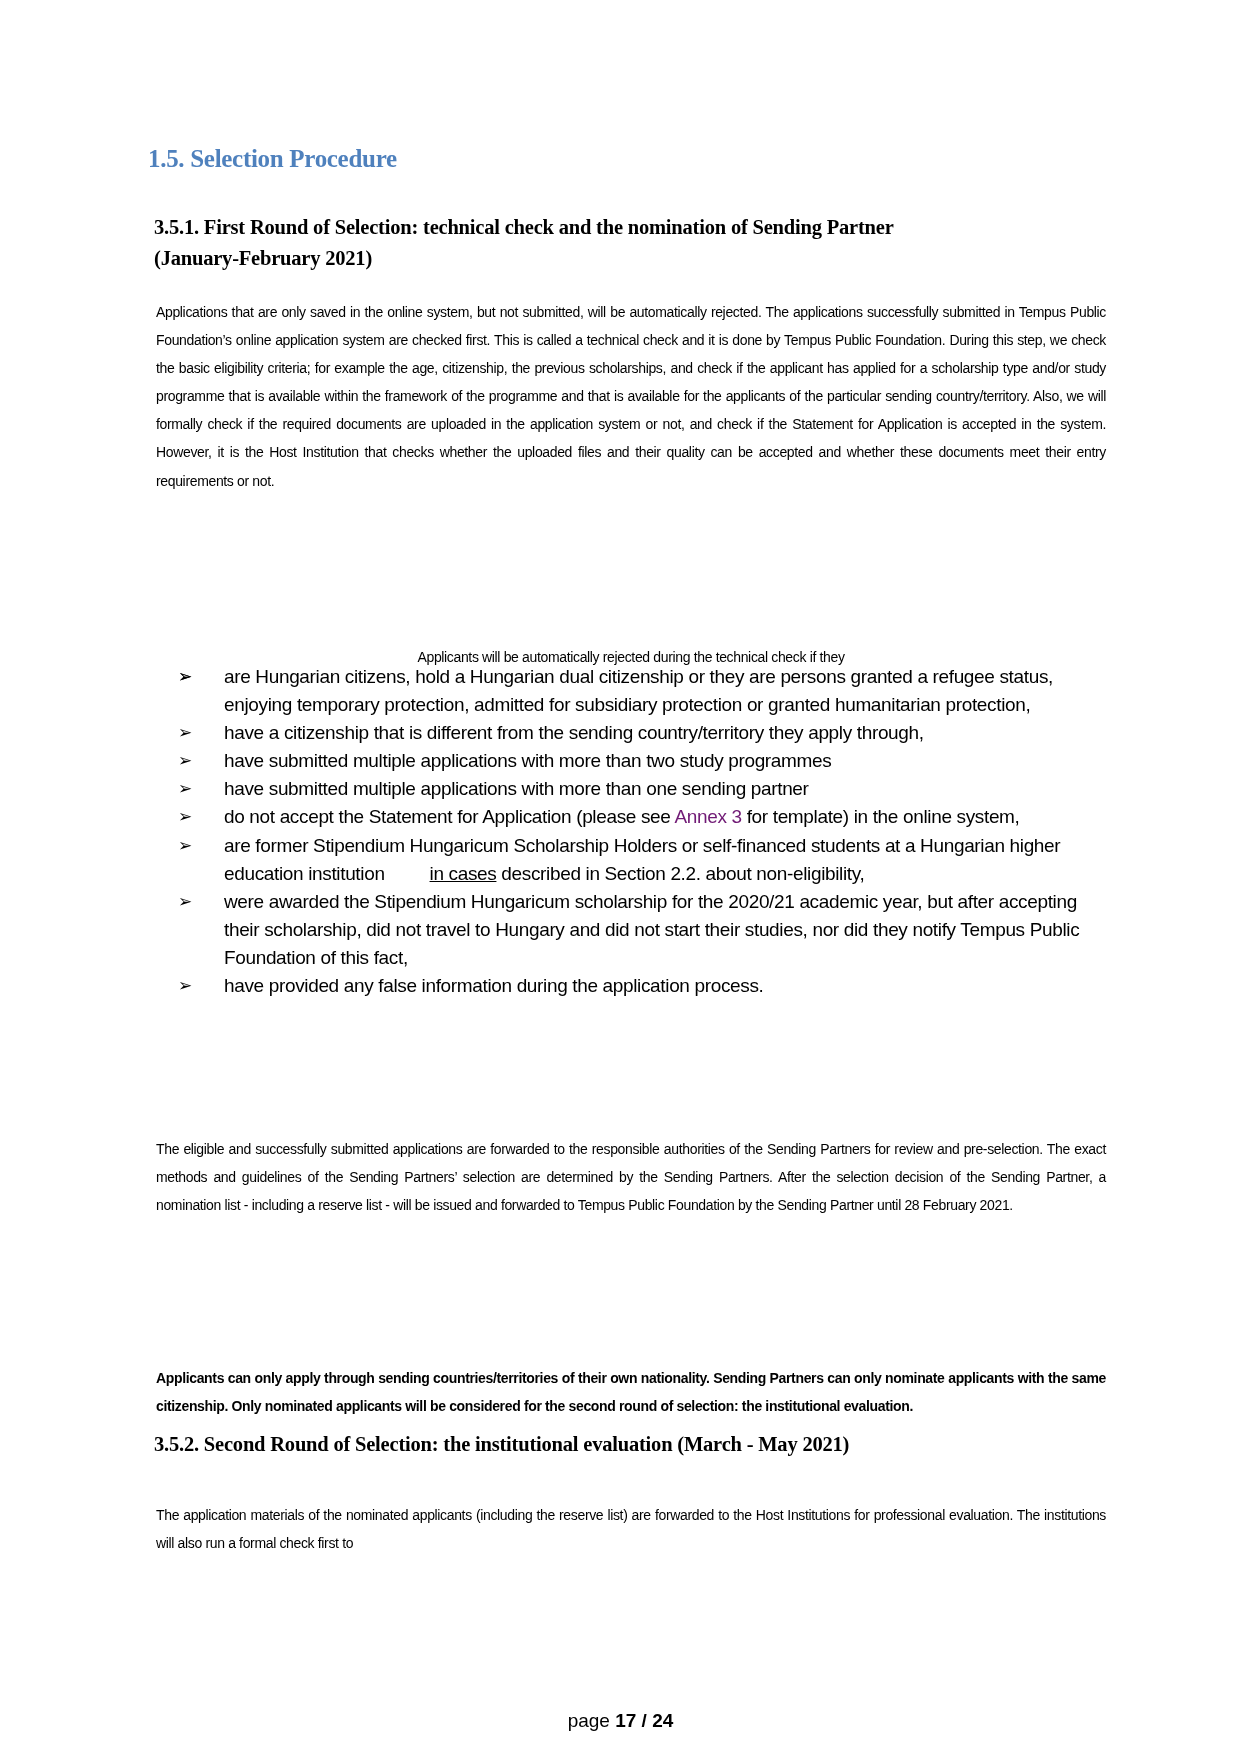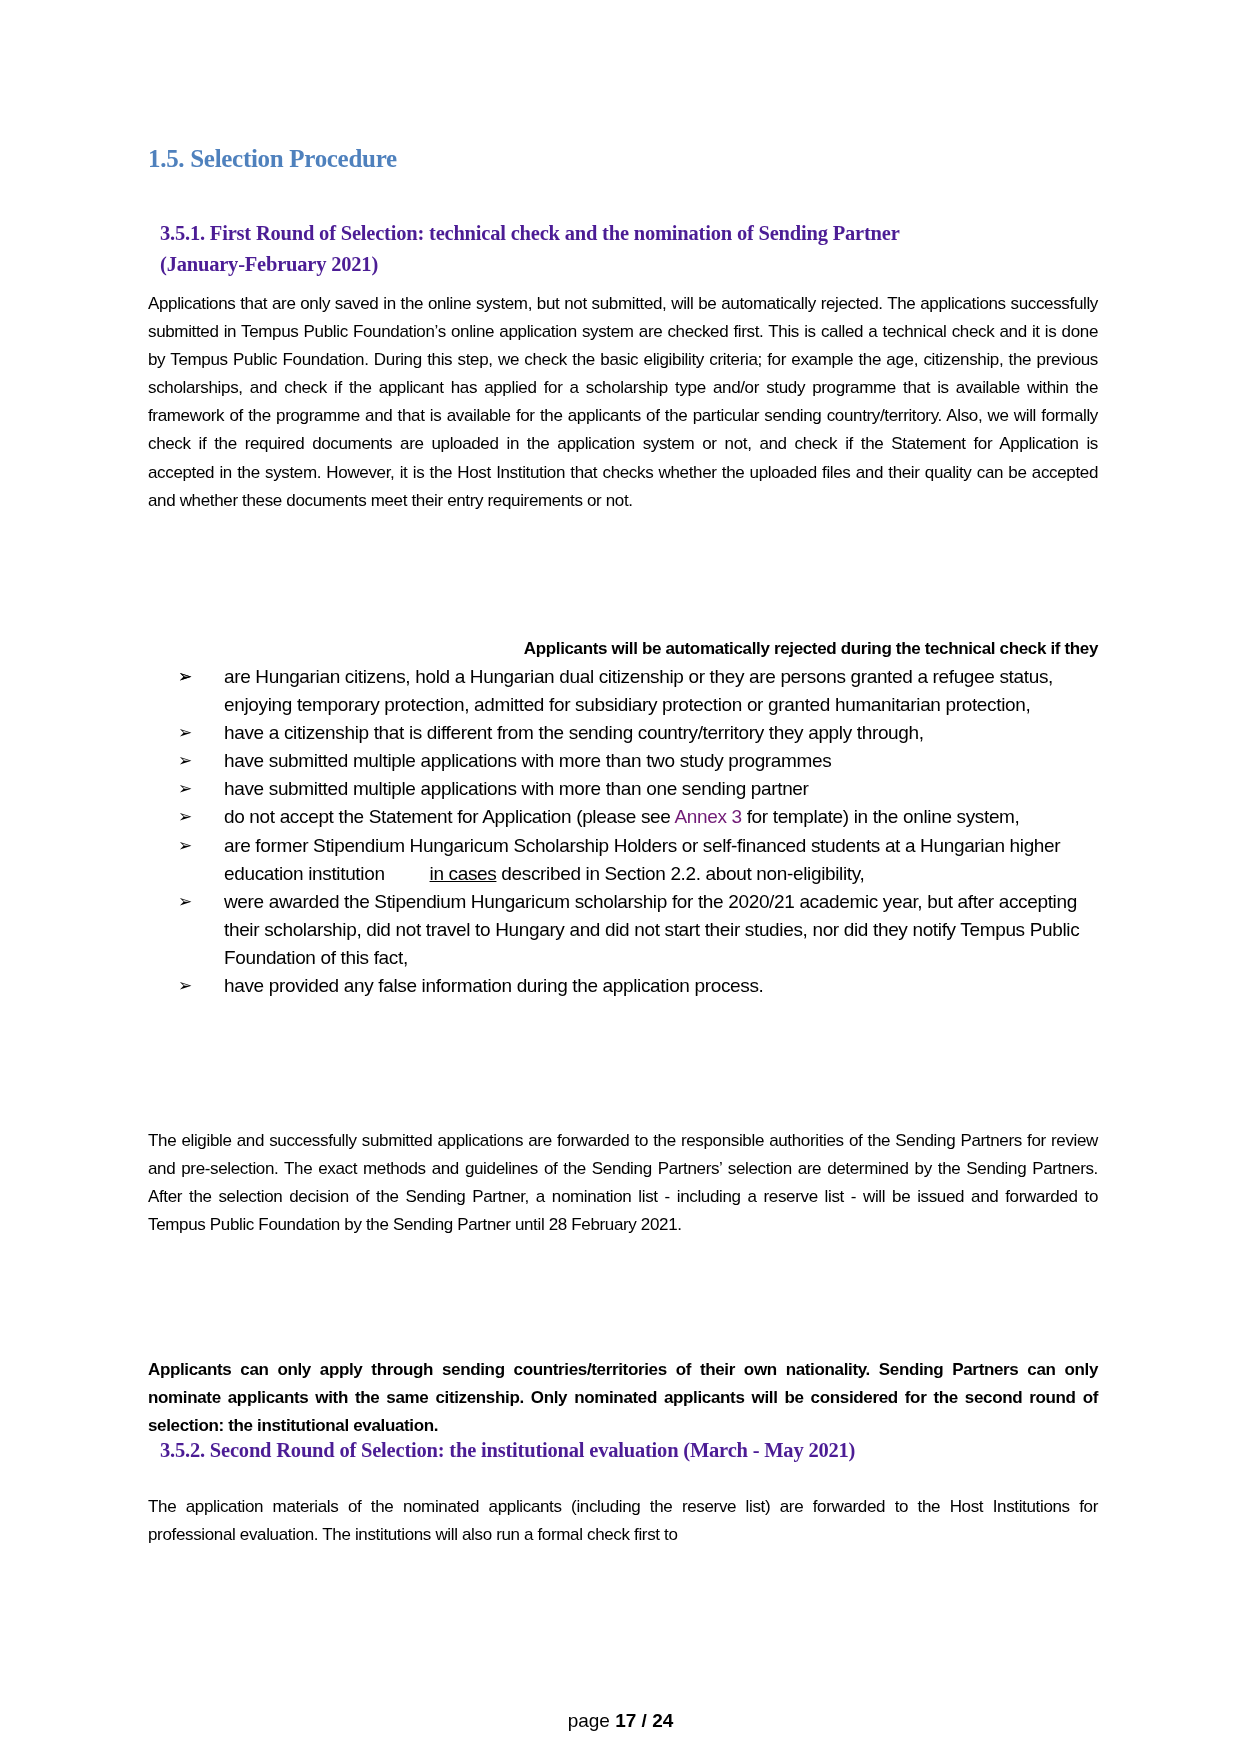--- a/index.html
+++ b/index.html
@@ -2,24 +2,24 @@
 <html><head>
 <meta charset="utf-8">
 <style>
   html, body { margin: 0; padding: 0; background: #ffffff; }
   body { width: 1241px; height: 1754px; position: relative; overflow: hidden;
          font-family: "Liberation Sans", sans-serif; color: #000; }
   .page { position: absolute; left: 0; top: 0; width: 1241px; height: 1754px; }
   .h1 { position: absolute; left: 148px; top: 145px; font-family: "Liberation Serif", serif;
         font-weight: bold; font-size: 25px; color: #4f81bd; margin: 0; letter-spacing: -0.3px; }
   .h2 { position: absolute; left: 148px; font-family: "Liberation Serif", serif;
-        font-weight: bold; font-size: 20.5px; color: #4c1d95; margin: 12px; line-height: 31px; width: 950px; letter-spacing: -0.2px; }
-  .para { position: absolute; left: 148px; width: 950px; font-size: 17px; line-height: 28.1px;
-          text-align: justify; margin: 0; letter-spacing: -0.35px; }
-  .para.left { text-align: right; font-weight: bold; }
+        font-weight: bold; font-size: 20.5px; color: #000000; margin: 6px; line-height: 31px; width: 950px; letter-spacing: -0.2px; }
+  .para { position: absolute; left: 148px; width: 950px; font-size: 14px; line-height: 28.1px;
+          text-align: justify; margin: 8px; letter-spacing: -0.35px; }
+  .para.left { text-align: center; }
   .para.bold { font-weight: bold; }
   ul.bullets { position: absolute; left: 148px; top: 663px; width: 950px; list-style: none; margin: 0; padding: 0;
                font-size: 19px; line-height: 28.1px; letter-spacing: -0.35px; }
   ul.bullets li { position: relative; padding-left: 76px; }
   ul.bullets li .arrow { position: absolute; left: 30px; top: 0; font-size: 17px; }
   .link { color: #701a75; font-weight: normal; }
   .u { text-decoration: underline; margin-left: 40px; }
   .footer { position: absolute; top: 1710px; left: 0; width: 1241px; text-align: center; font-size: 19px; }
   .footer b { font-weight: bold; }
 </style>

